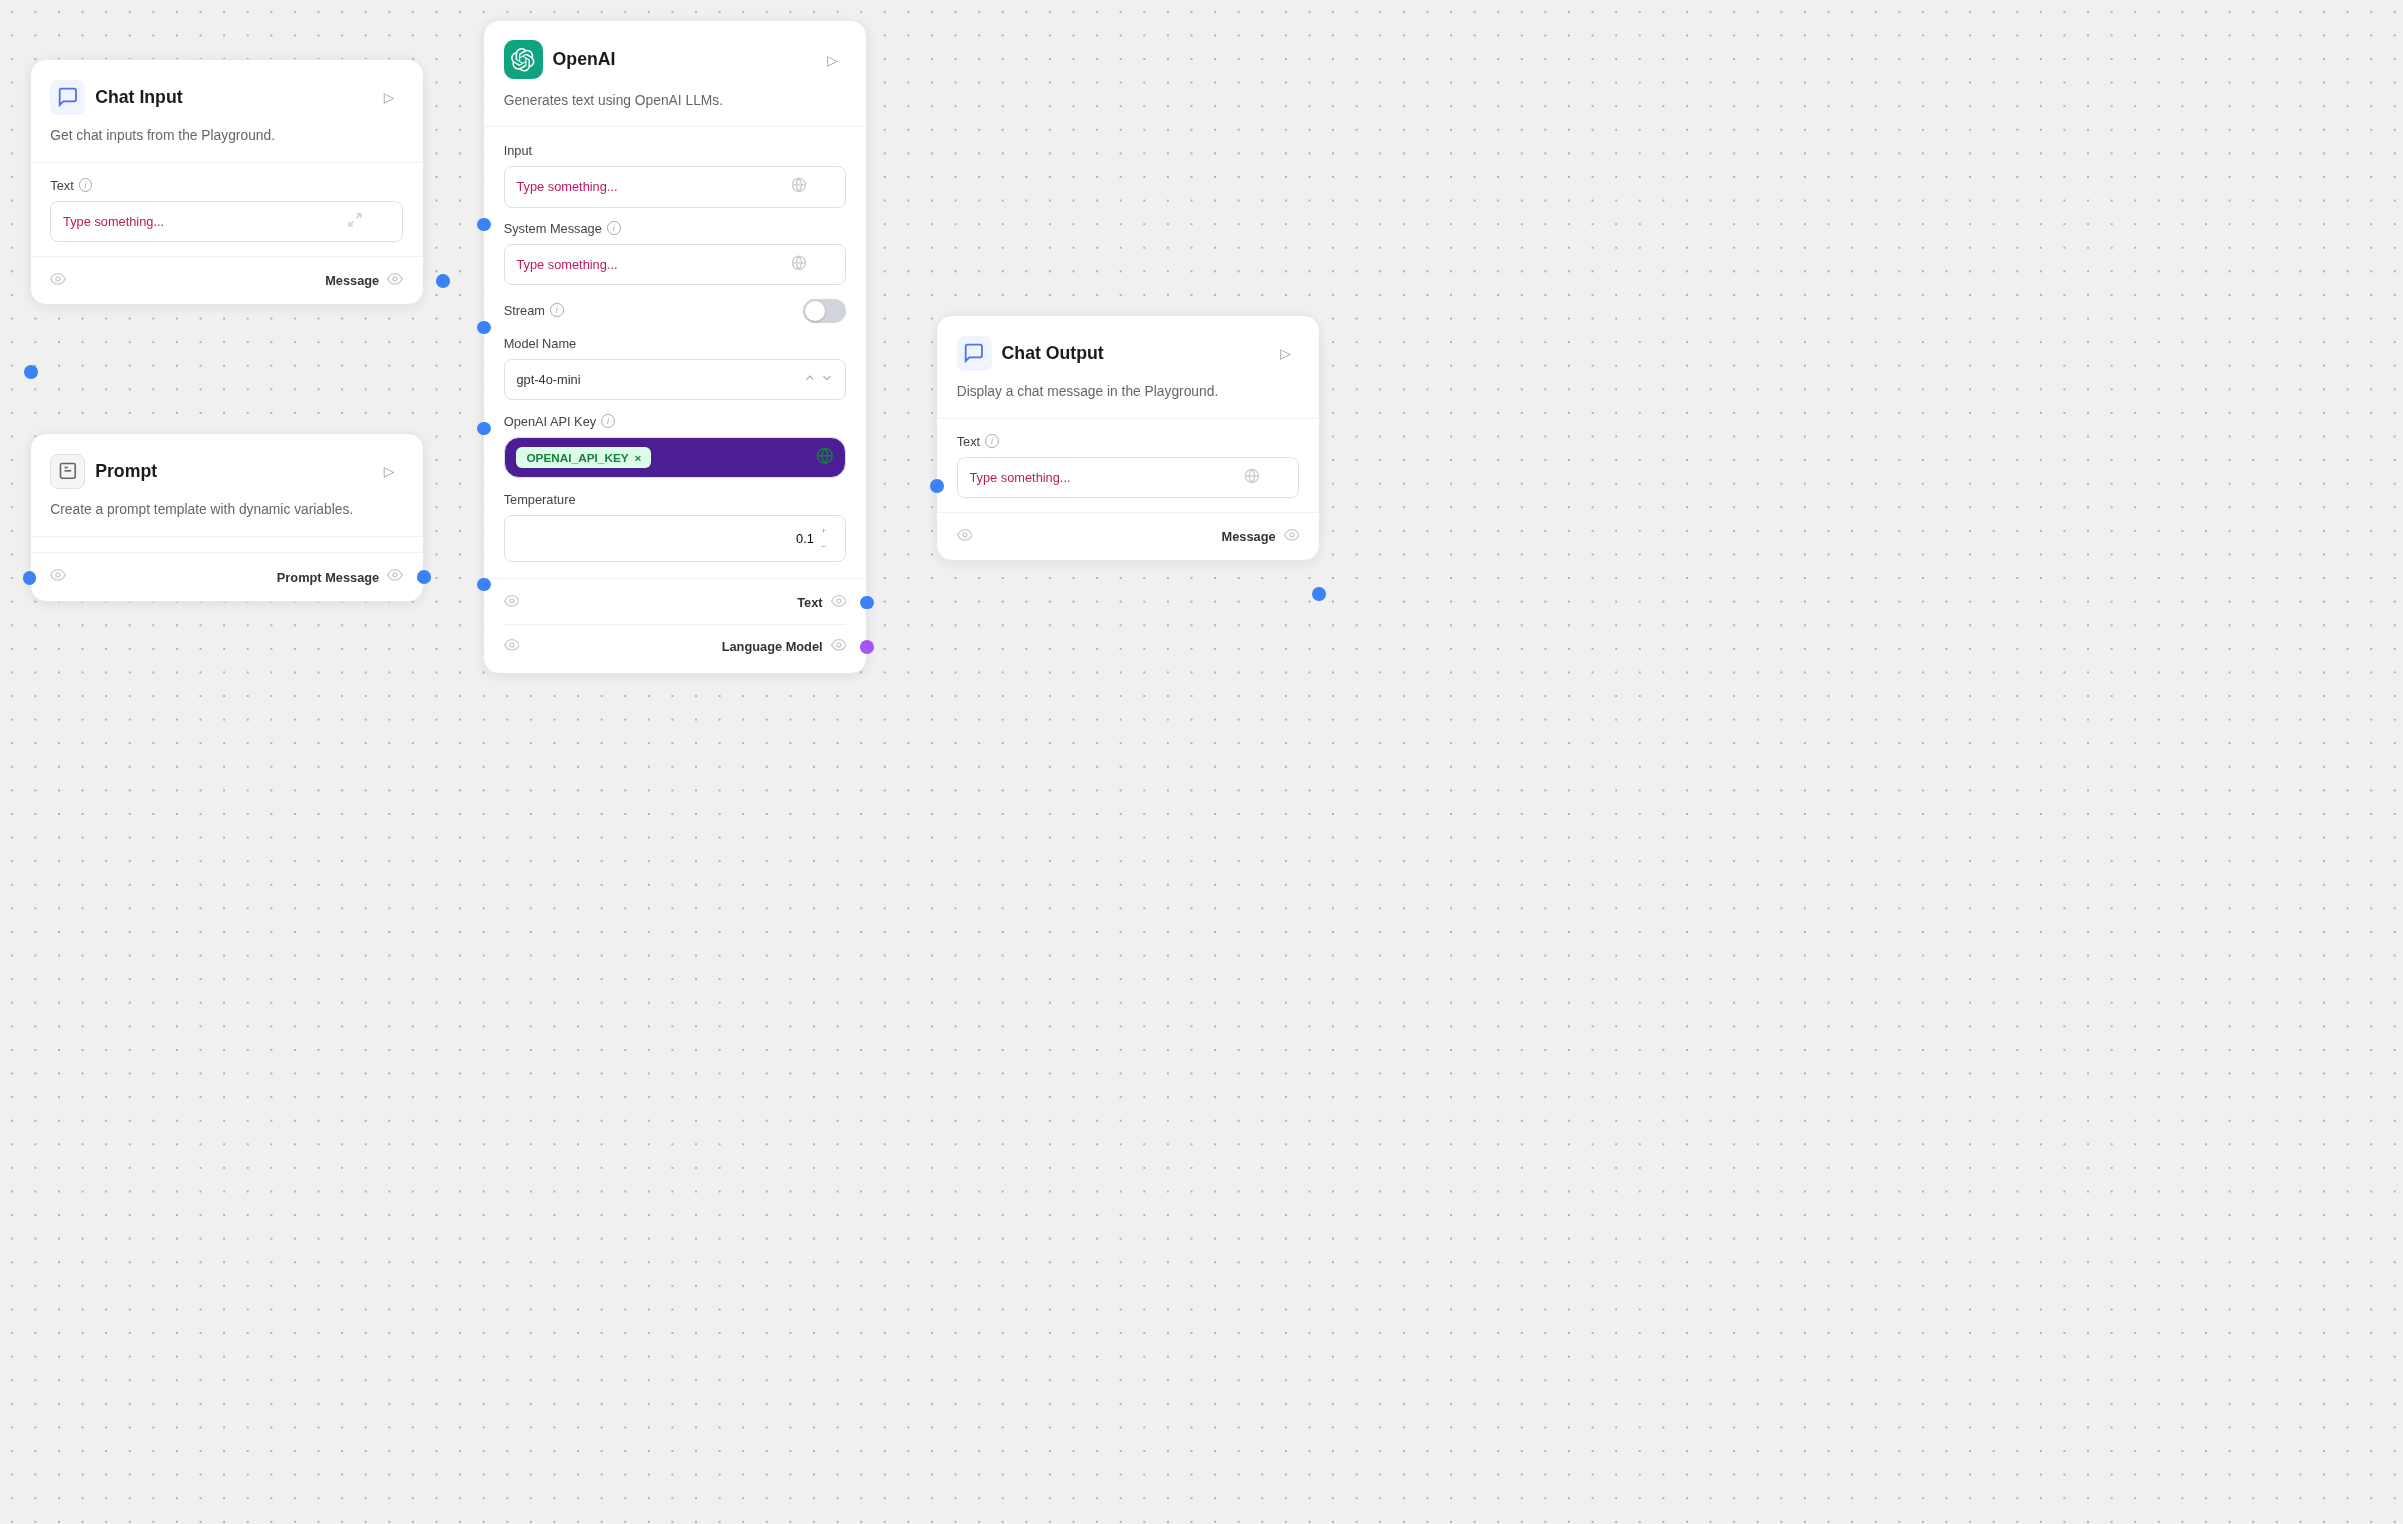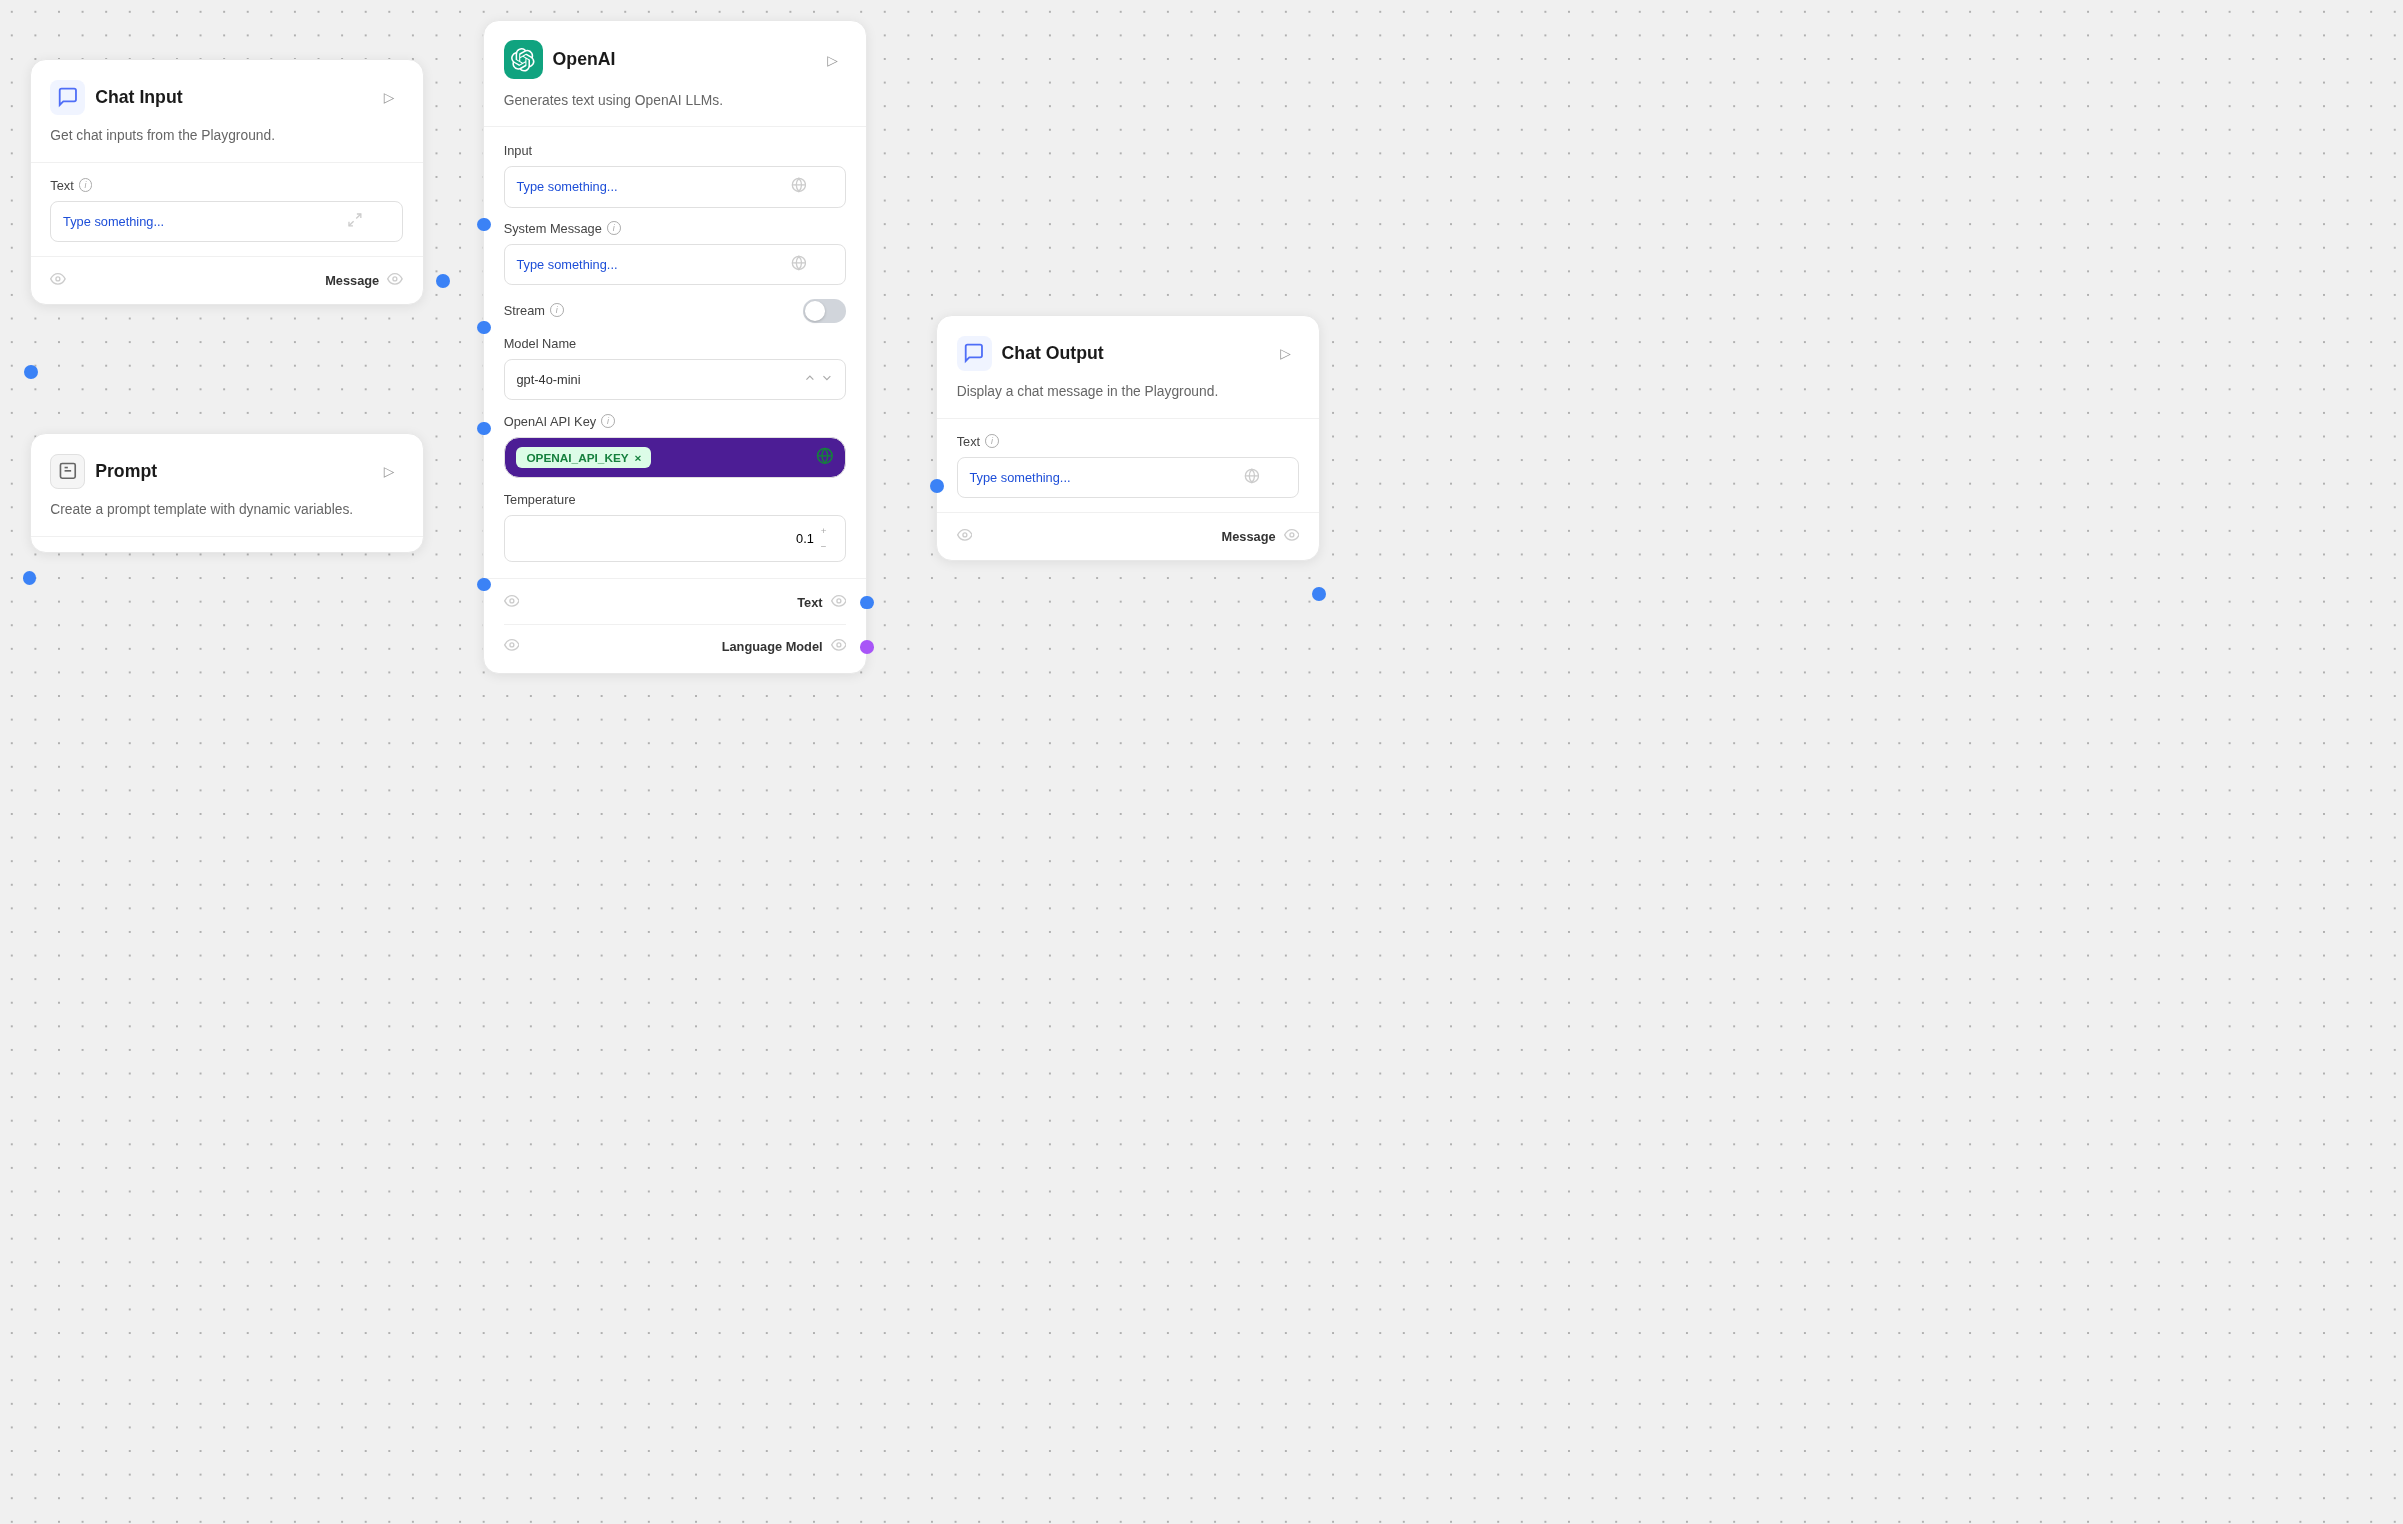--- a/index.html
+++ b/index.html
@@ -122,21 +122,21 @@
       color: #999;
       background: #fff;
       position: relative;
       display: flex;
       align-items: center;
       justify-content: space-between;
       min-height: 41px;
     }
 
     .text-input-placeholder {
-      color: #1d4ed8;
+      color: #be185d;
       font-size: 12.8px;
     }
 
     .expand-icon {
       color: #ccc;
       font-size: 13.8px;
     }
 
     .node-footer {
       display: flex;
@@ -401,20 +401,40 @@
         </div>
         <span class="node-title">Prompt</span>
       </div>
       <button class="node-run-btn">▷</button>
     </div>
 
     <div class="node-description">Create a prompt template with dynamic variables.</div>
     <div class="node-divider"></div>
 
 
+    <div class="node-footer" style="position:relative;">
+      <div class="footer-left">
+        <span class="eye-icon">
+          <svg width="15.8" height="15.8" viewBox="0 0 24 24" fill="none" stroke="#ccc" stroke-width="2">
+            <path d="M1 12s4-8 11-8 11 8 11 8-4 8-11 8-11-8-11-8z"></path>
+              <circle cx="12" cy="12" r="3"></circle>
+          </svg>
+        </span>
+      </div>
+      <div class="footer-label" style="position:relative;">
+        <span class="footer-label-text">Prompt Message</span>
+        <span class="eye-icon">
+          <svg width="15.8" height="15.8" viewBox="0 0 24 24" fill="none" stroke="#ccc" stroke-width="2">
+            <path d="M1 12s4-8 11-8 11 8 11 8-4 8-11 8-11-8-11-8z"></path>
+              <circle cx="12" cy="12" r="3"></circle>
+          </svg>
+        </span>
+        <div class="dot dot-blue" style="position:absolute; right:-27.6px; top:50%; transform:translateY(-50%);"></div>
+      </div>
+    </div>
   </div>
 
   <div class="dot dot-blue" style="position:absolute; left:22.7px; top:571px;"></div>
 
   <div class="node-card" style="left: 483px; top: 19.7px; width: 384px;">
 
     <div class="dot dot-blue" style="position:absolute; left:-6.9px; top:197px;"></div>
     <div class="dot dot-blue" style="position:absolute; left:-6.9px; top:300px;"></div>
     <div class="dot dot-blue" style="position:absolute; left:-6.9px; top:401px;"></div>
     <div class="dot dot-blue" style="position:absolute; left:-6.9px; top:557px;"></div>

